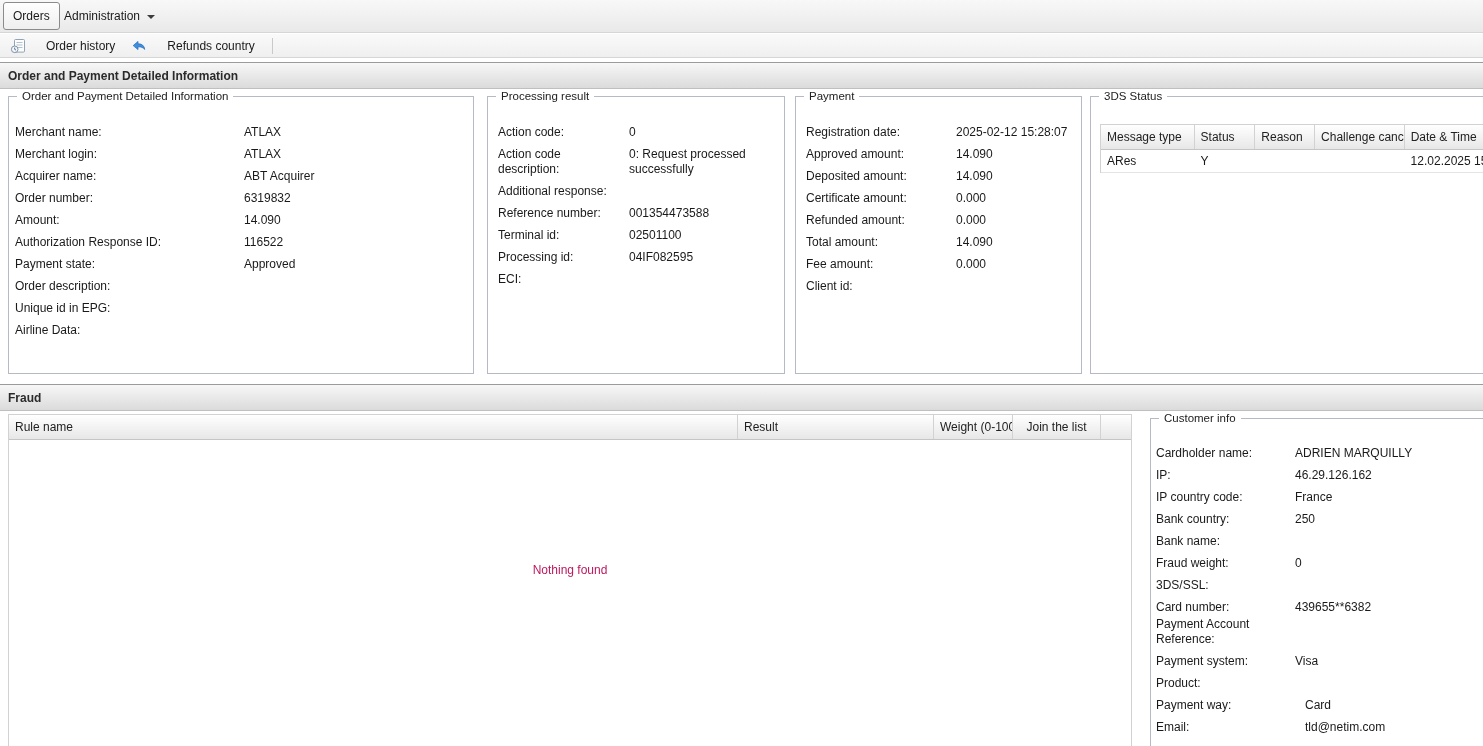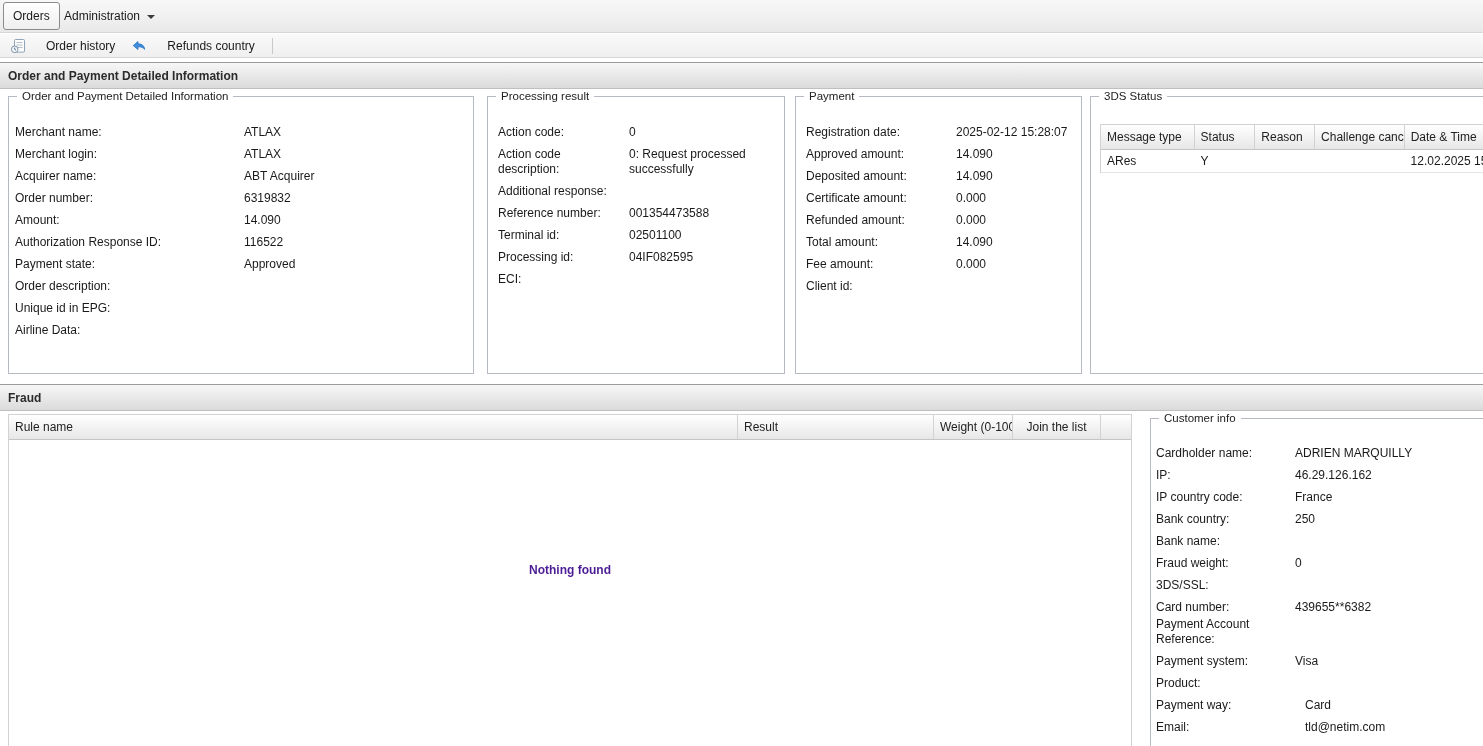--- a/index.html
+++ b/index.html
@@ -87,21 +87,21 @@
   .threeds-grid { position:absolute; left:9px; top:27px; width:430px;
     border:1px solid #d2d2d2; border-bottom:none; background:#fff; }
   .threeds-grid .grid-row { border-bottom:1px solid #e4e4e4; }
   
   .fraud-grid {
     position:absolute; left:8px; top:414px; width:1124px; height:332px;
     border:1px solid #d2d2d2; border-bottom:none; background:#fff;
   }
   .fraud-empty {
     position:absolute; left:0; top:148px; width:100%;
-    text-align:center; color:#4c1d95;font-weight:bold;
+    text-align:center; color:#be185d;
   }
 </style>
 </head>
 <body>
 
 <div class="page">
 
   <div class="menubar">
     <div class="orders-btn">
       <span>Orders</span>

